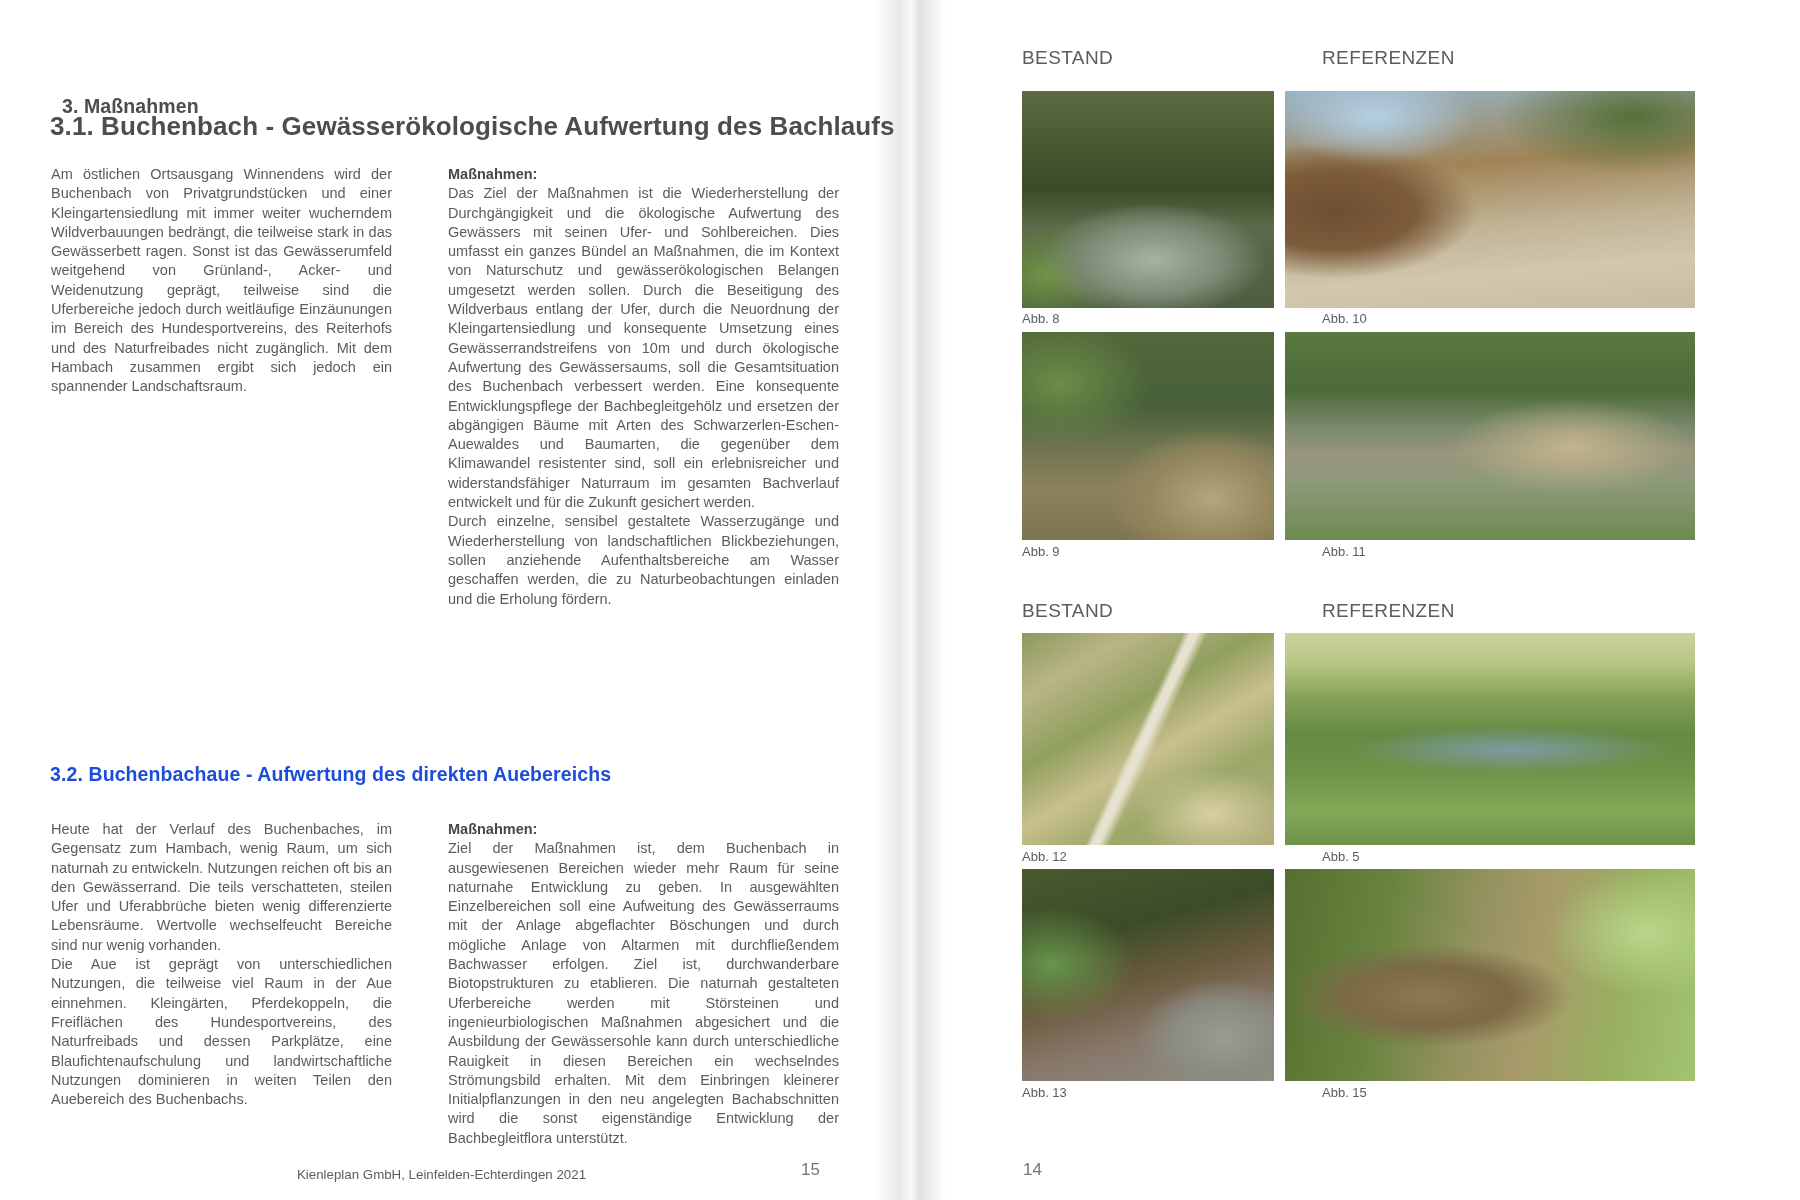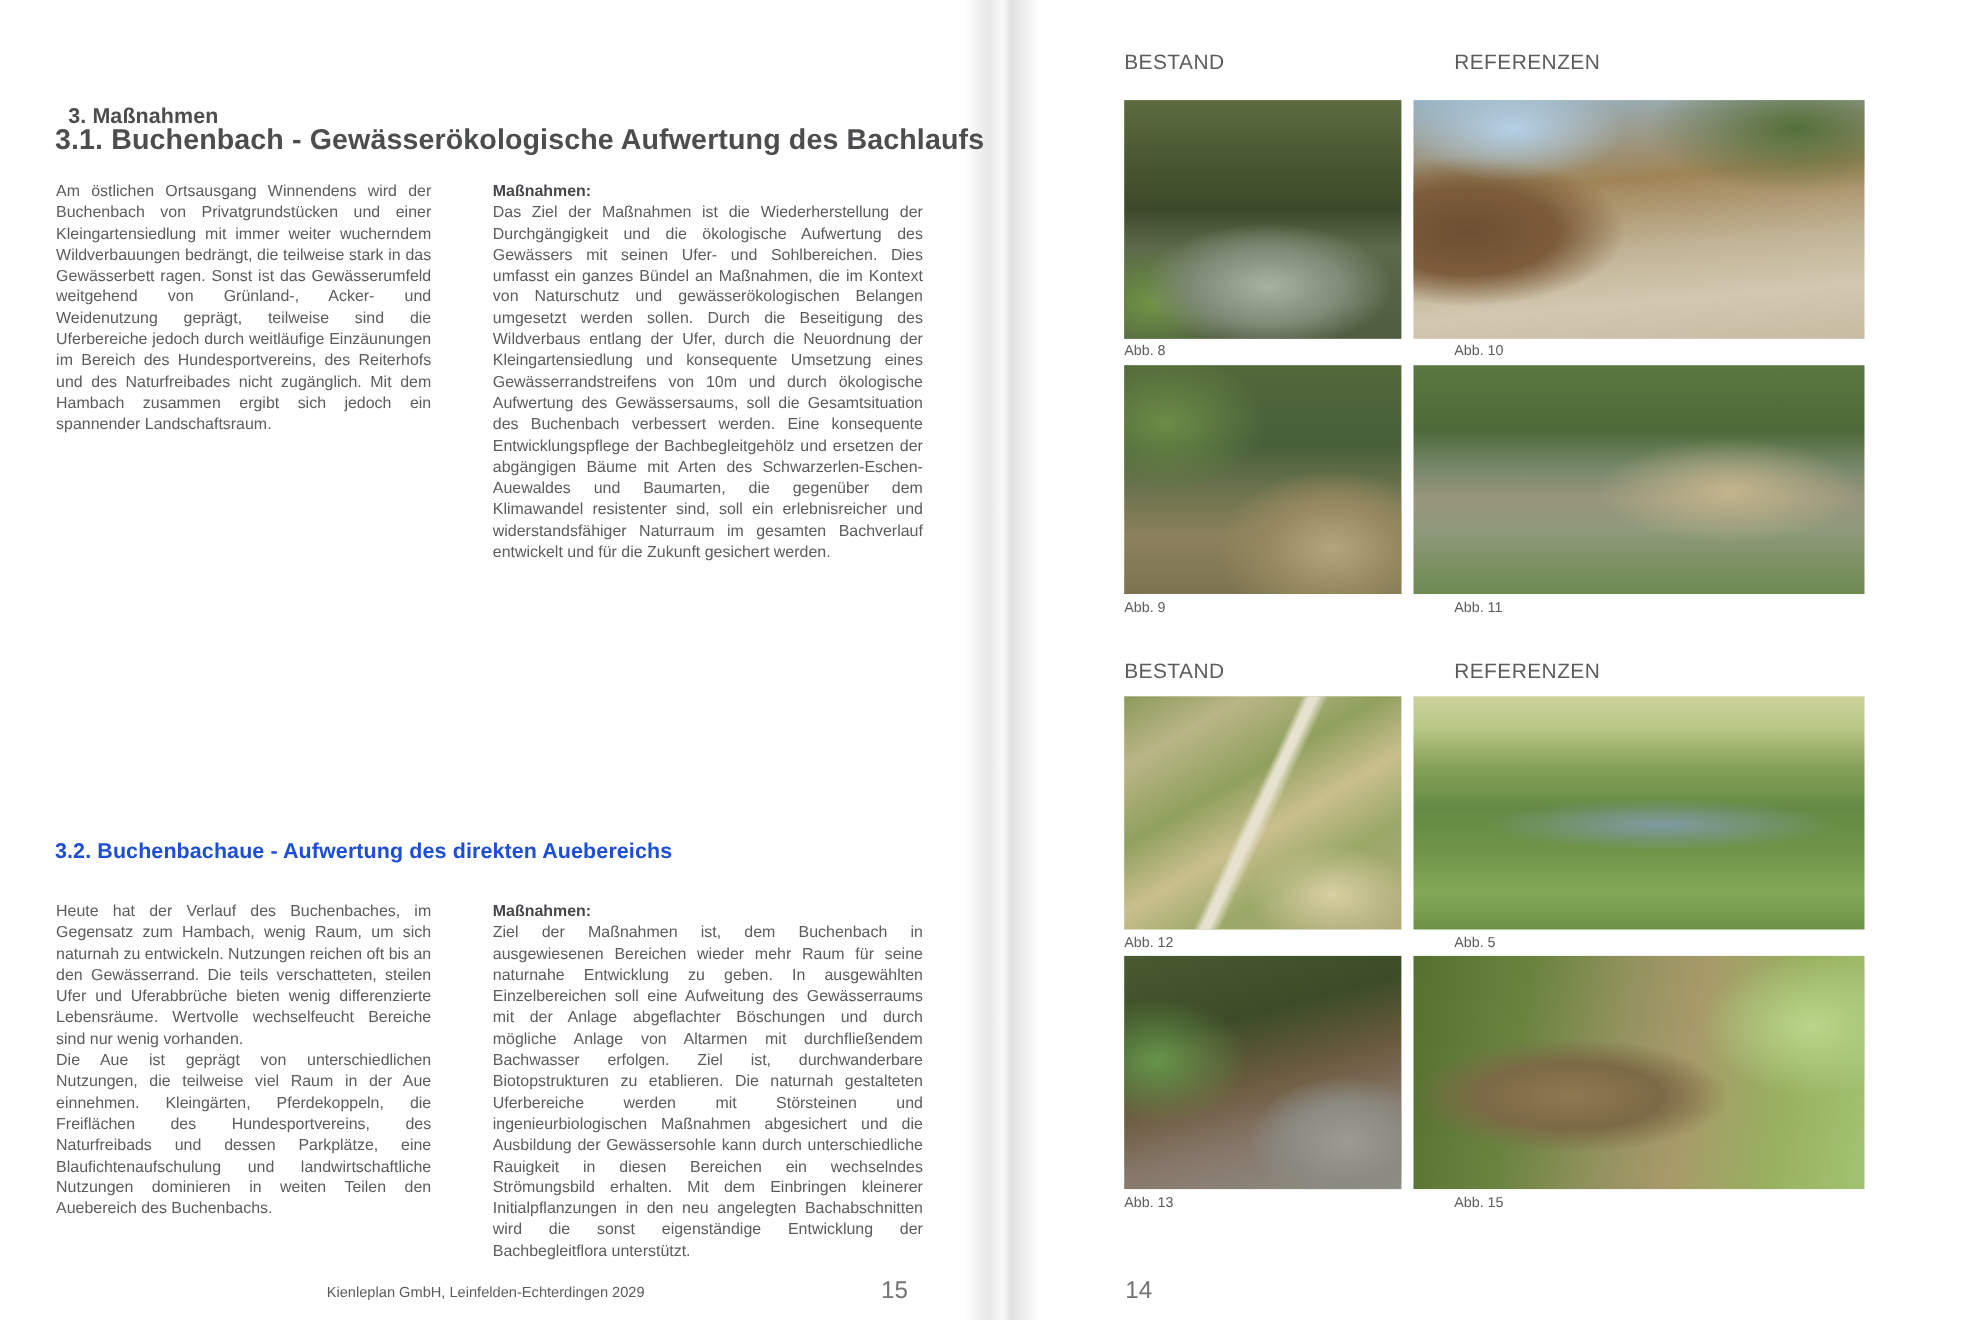--- a/index.html
+++ b/index.html
@@ -42,21 +42,21 @@
   .col p.mlabel{font-weight:bold;color:#46474a;text-align:left;}
   .col-31-left {left:51px; top:165px; width:341px;}
   .col-31-right{left:448px;top:165px; width:391px;}
   .col-32-left {left:51px; top:820px; width:341px;}
   .col-32-right{left:448px;top:820px; width:391px;}
 
   .footer-imprint{
     position:absolute;left:297px;top:1167px;
     font-size:13.3px;color:#5b5c5e;
   }
-  .pagenum{position:absolute;font-size:22px;color:#737476;}
+  .pagenum{position:absolute;font-size:17px;color:#737476;}
   .pagenum-left {left:801px; top:1160px;}
   .pagenum-right{left:1023px;top:1160px;}
 
   
   .colhead{
     position:absolute;margin:0;font-size:19px;font-weight:normal;
     color:#5b5c5e;letter-spacing:0.4px;
   }
   .cap{position:absolute;font-size:13px;color:#5b5c5e;}
   .photo{position:absolute;}
@@ -120,35 +120,36 @@
     <h1 class="h-main">3. Maßnahmen</h1>
     <h2 class="h-sub1">3.1. Buchenbach - Gewässerökologische Aufwertung des Bachlaufs</h2>
 
     <div class="col col-31-left">
       <p>Am östlichen Ortsausgang Winnendens wird der Buchenbach von Privatgrundstücken und einer Kleingartensiedlung mit immer weiter wucherndem Wildverbauungen bedrängt, die teilweise stark in das Gewässerbett ragen. Sonst ist das Gewässerumfeld weitgehend von Grünland-, Acker- und Weidenutzung geprägt, teilweise sind die Uferbereiche jedoch durch weitläufige Einzäunungen im Bereich des Hundesportvereins, des Reiterhofs und des Naturfreibades nicht zugänglich. Mit dem Hambach zusammen ergibt sich jedoch ein spannender Landschaftsraum.</p>
     </div>
 
     <div class="col col-31-right">
       <p class="mlabel">Maßnahmen:</p>
       <p>Das Ziel der Maßnahmen ist die Wiederherstellung der Durchgängigkeit und die ökologische Aufwertung des Gewässers mit seinen Ufer- und Sohlbereichen. Dies umfasst ein ganzes Bündel an Maßnahmen, die im Kontext von Naturschutz und gewässerökologischen Belangen umgesetzt werden sollen. Durch die Beseitigung des Wildverbaus entlang der Ufer, durch die Neuordnung der Kleingartensiedlung und konsequente Umsetzung eines Gewässerrandstreifens von 10m und durch ökologische Aufwertung des Gewässersaums, soll die Gesamtsituation des Buchenbach verbessert werden. Eine konsequente Entwicklungspflege der Bachbegleitgehölz und ersetzen der abgängigen Bäume mit Arten des Schwarzerlen-Eschen-Auewaldes und Baumarten, die gegenüber dem Klimawandel resistenter sind, soll ein erlebnisreicher und widerstandsfähiger Naturraum im gesamten Bachverlauf entwickelt und für die Zukunft gesichert werden.</p>
+      <p>Durch einzelne, sensibel gestaltete Wasserzugänge und Wiederherstellung von landschaftlichen Blickbeziehungen, sollen anziehende Aufenthaltsbereiche am Wasser geschaffen werden, die zu Naturbeobachtungen einladen und die Erholung fördern.</p>
     </div>
 
     <h2 class="h-sub2">3.2. Buchenbachaue - Aufwertung des direkten Auebereichs</h2>
 
     <div class="col col-32-left">
       <p>Heute hat der Verlauf des Buchenbaches, im Gegensatz zum Hambach, wenig Raum, um sich naturnah zu entwickeln. Nutzungen reichen oft bis an den Gewässerrand. Die teils verschatteten, steilen Ufer und Uferabbrüche bieten wenig differenzierte Lebensräume. Wertvolle wechselfeucht Bereiche sind nur wenig vorhanden.</p>
       <p>Die Aue ist geprägt von unterschiedlichen Nutzungen, die teilweise viel Raum in der Aue einnehmen. Kleingärten, Pferdekoppeln, die Freiflächen des Hundesportvereins, des Naturfreibads und dessen Parkplätze, eine Blaufichtenaufschulung und landwirtschaftliche Nutzungen dominieren in weiten Teilen den Auebereich des Buchenbachs.</p>
     </div>
 
     <div class="col col-32-right">
       <p class="mlabel">Maßnahmen:</p>
       <p>Ziel der Maßnahmen ist, dem Buchenbach in ausgewiesenen Bereichen wieder mehr Raum für seine naturnahe Entwicklung zu geben. In ausgewählten Einzelbereichen soll eine Aufweitung des Gewässerraums mit der Anlage abgeflachter Böschungen und durch mögliche Anlage von Altarmen mit durchfließendem Bachwasser erfolgen. Ziel ist, durchwanderbare Biotopstrukturen zu etablieren. Die naturnah gestalteten Uferbereiche werden mit Störsteinen und ingenieurbiologischen Maßnahmen abgesichert und die Ausbildung der Gewässersohle kann durch unterschiedliche Rauigkeit in diesen Bereichen ein wechselndes Strömungsbild erhalten. Mit dem Einbringen kleinerer Initialpflanzungen in den neu angelegten Bachabschnitten wird die sonst eigenständige Entwicklung der Bachbegleitflora unterstützt.</p>
     </div>
 
-    <div class="footer-imprint">Kienleplan GmbH, Leinfelden-Echterdingen 2029</div>
+    <div class="footer-imprint">Kienleplan GmbH, Leinfelden-Echterdingen 2021</div>
     <div class="pagenum pagenum-left">15</div>
   </section>
 
   <div class="gutter"></div>
 
   <section>
 
     <p class="colhead cx1 hrow1">BESTAND</p>
     <p class="colhead cx2 hrow1">REFERENZEN</p>
 

